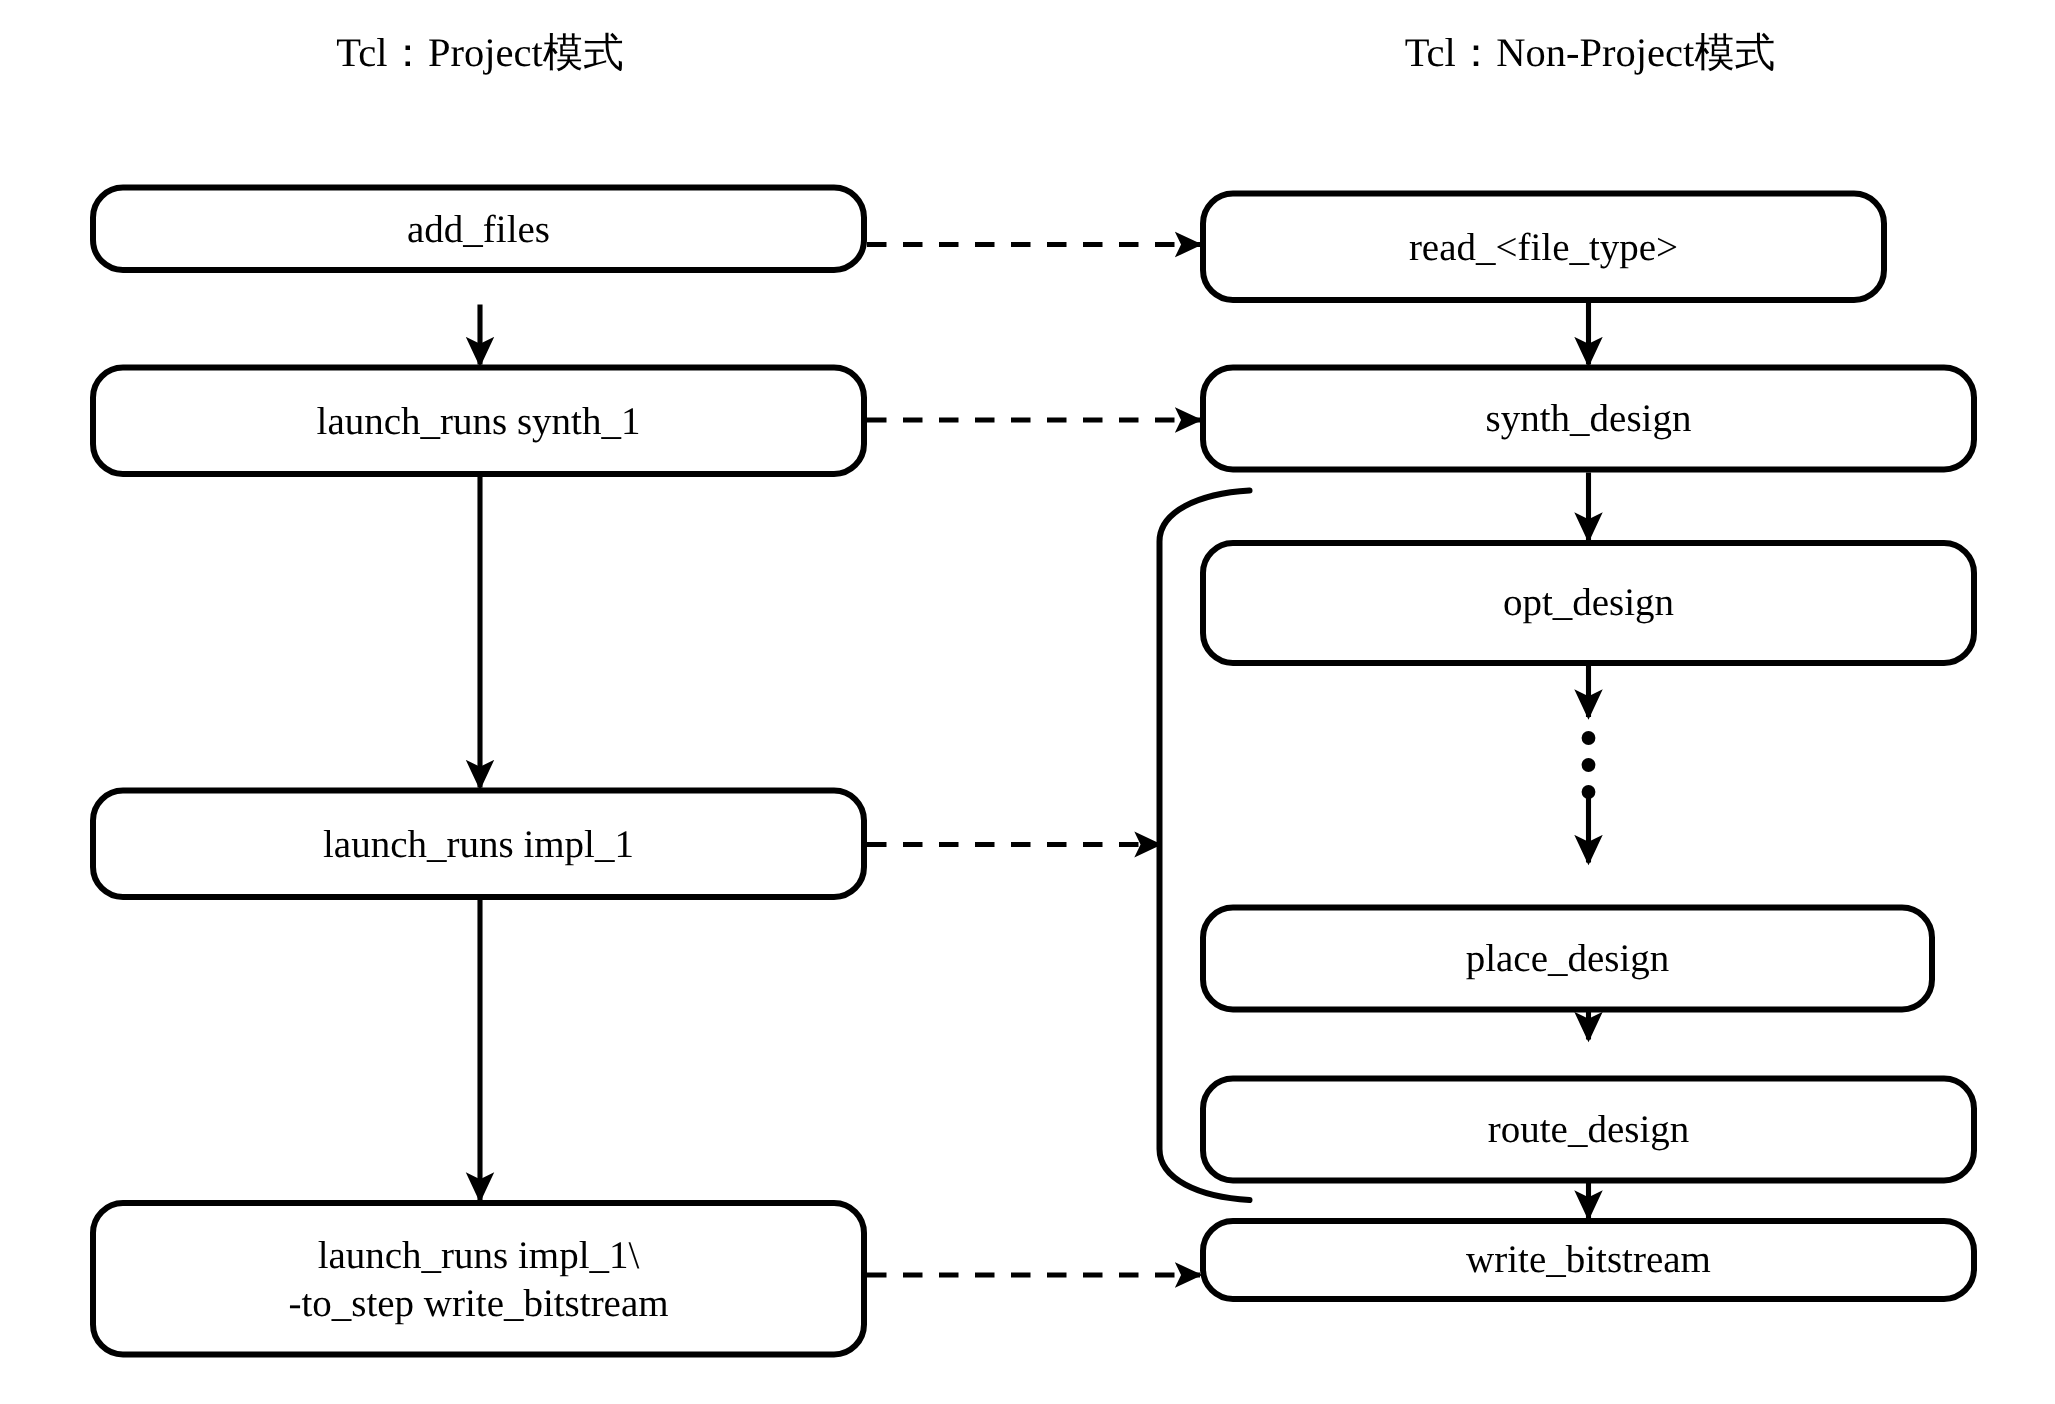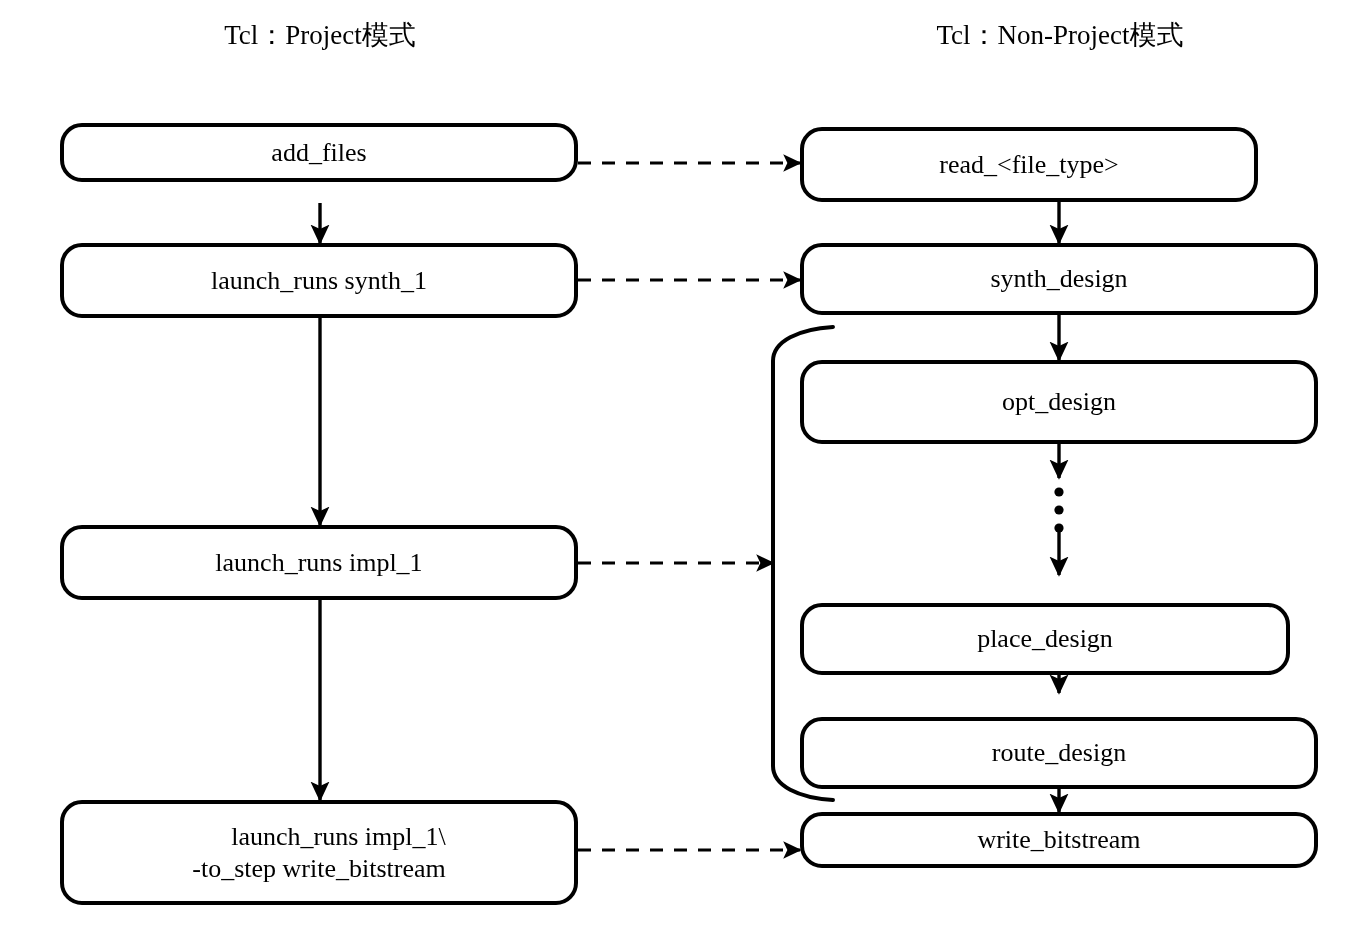--- a/index.html
+++ b/index.html
@@ -98,21 +98,21 @@
         <circle cx="1059" cy="492" r="4.6"></circle>
         <circle cx="1059" cy="510" r="4.6"></circle>
         <circle cx="1059" cy="528" r="4.6"></circle>
       </g>
   </svg>
 
   <div id="left-nodes">
       <div class="node" style="left: 60px; top: 123px; width: 518px; height: 59px;"><span>add_files</span></div>
       <div class="node" style="left: 60px; top: 243px; width: 518px; height: 75px; align-items: center;"><span>launch_runs synth_1</span></div>
       <div class="node" style="left: 60px; top: 525px; width: 518px; height: 75px;"><span>launch_runs impl_1</span></div>
-      <div class="node" style="left: 60px; top: 800px; width: 518px; height: 105px; text-align: right;"><span>launch_runs impl_1\
+      <div class="node" style="left: 60px; top: 800px; width: 518px; height: 105px;"><span>launch_runs impl_1\
 -to_step write_bitstream</span></div>
     </div>
   <div id="right-nodes">
       <div class="node" style="left: 800px; top: 127px; width: 458px; height: 75px;"><span>read_&lt;file_type&gt;</span></div>
       <div class="node" style="left: 800px; top: 243px; width: 518px; height: 72px;"><span>synth_design</span></div>
       <div class="node" style="left: 800px; top: 360px; width: 518px; height: 84px;"><span>opt_design</span></div>
       <div class="node" style="left: 800px; top: 575px; width: 490px; height: 72px; margin-top: 28px;"><span>place_design</span></div>
       <div class="node" style="left: 800px; top: 693px; width: 518px; height: 72px; margin-top: 24px;"><span>route_design</span></div>
       <div class="node" style="left: 800px; top: 812px; width: 518px; height: 56px;"><span>write_bitstream</span></div>
     </div>

